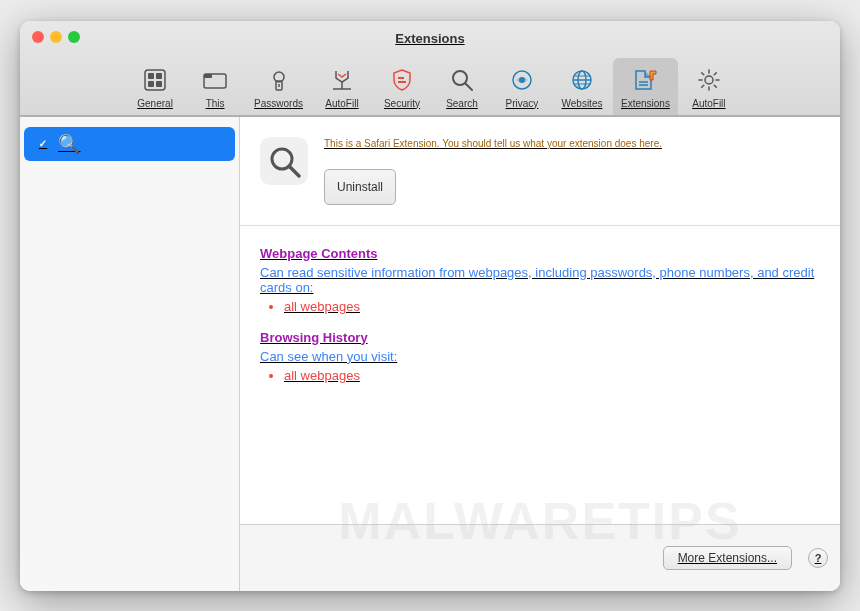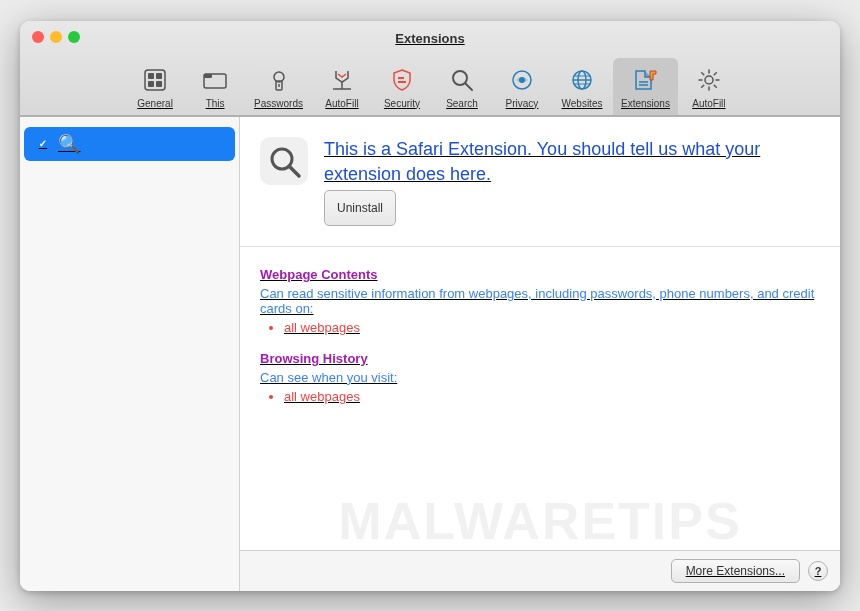--- a/index.html
+++ b/index.html
@@ -212,24 +212,24 @@
       font-size: 32px;
       flex-shrink: 0;
       color: #555;
     }
 
     .ext-details {
       flex: 1;
     }
 
     .ext-description {
-      font-size: 18px;
-      color: #1d4ed8;
+      font-size: 10px;
+      color: #a16207;
       line-height: 1.4;
-      margin-bottom: 3px;
+      margin-bottom: 18px;
     }
 
     .uninstall-btn {
       padding: 10px 12px;
       background: linear-gradient(180deg, #f5f5f5 0%, #e8e8e8 100%);
       border: 1px solid #b0b0b0;
       border-radius: 5px;
       font-size: 12px;
       color: #333;
       cursor: pointer;
@@ -267,25 +267,25 @@
 
     .permission-list li {
       font-size: 13px;
       color: #ef4444;
     }
 
     
     .bottom-bar {
       border-top: 1px solid #d0d0d0;
       background: #f5f5f5;
-      padding: 8px 12px;
+      padding: 21px 12px;
       display: flex;
       justify-content: flex-end;
       align-items: center;
-      gap: 8px;
+      gap: 16px;
     }
 
     .more-extensions-btn {
       padding: 4px 14px;
       background: linear-gradient(180deg, #f8f8f8 0%, #e8e8e8 100%);
       border: 1px solid #b0b0b0;
       border-radius: 5px;
       font-size: 12px;
       color: #333;
       cursor: pointer;

